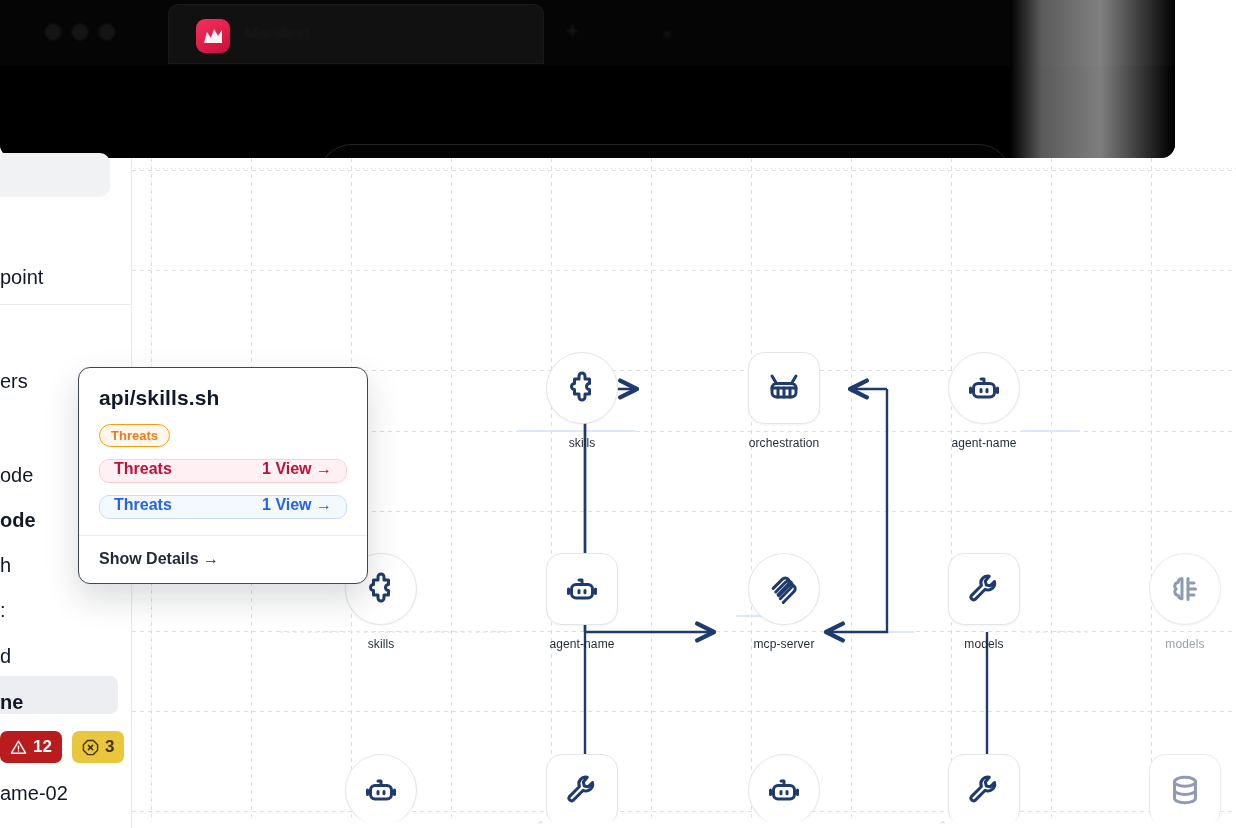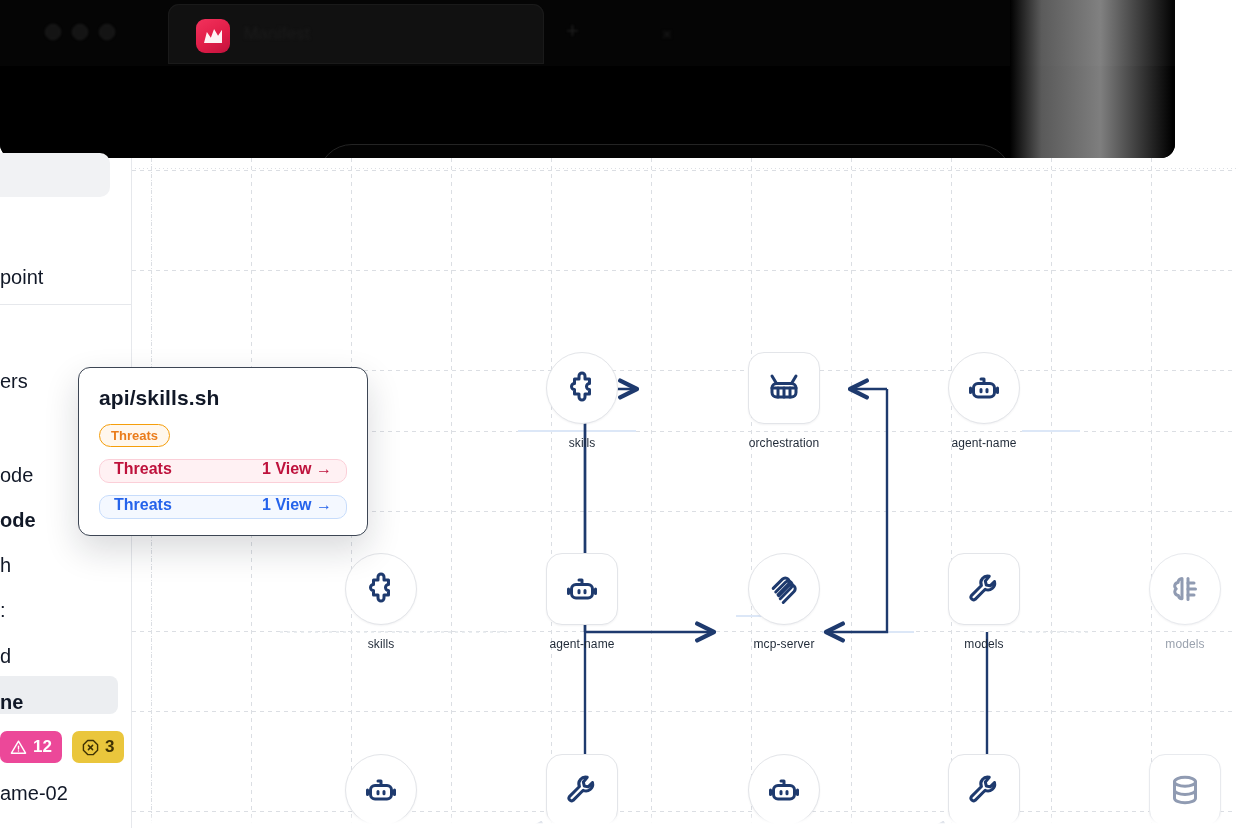--- a/index.html
+++ b/index.html
@@ -79,21 +79,21 @@
   .sb-div { position:absolute; left:0; width:250px; height:1px; background:#e6e8ec; }
   .sb-bold { font-weight:700; }
   .sb-hl {
     position:absolute; left:0; width:236px; height:38px; background:#eceef1; border-radius:0 8px 8px 0;
   }
   .badges { position:absolute; left:118px; top:573px; display:flex; gap:10px; }
   .badge {
     display:flex; align-items:center; gap:6px; height:32px; padding:0 10px;
     border-radius:7px; font-size:17px; font-weight:700;
   }
-  .badge-critical { background:#ec4899; color:#ffffff; }
+  .badge-critical { background:#b91c1c; color:#ffffff; }
   .badge-warn { background:#eac63c; color:#3f3204; }
   .badge svg { display:block; }
 
   
   .canvas {
     position:absolute; left:132px; top:0; width:1104px; height:670px;
     background-color:#ffffff;
     background-image:
       repeating-linear-gradient(to right, #dcdfe4 0 1px, transparent 1px 4px),
       repeating-linear-gradient(to bottom, #dcdfe4 0 1px, transparent 1px 4px);
@@ -409,20 +409,21 @@
         <div class="pop-tag">Threats</div>
         <div class="pop-row red">
           <span>Threats</span>
           <span class="cnt">1 View →</span>
         </div>
         <div class="pop-row blue">
           <span>Threats</span>
           <span class="cnt">1 View →</span>
         </div>
       </div>
+      <div class="pop-foot">Show Details →</div>
     </div>
 
   </div>
 
   <div class="chrome">
     <div class="tabstrip">
       <div class="traffic">
         <i></i>
         <i></i>
         <i></i>

